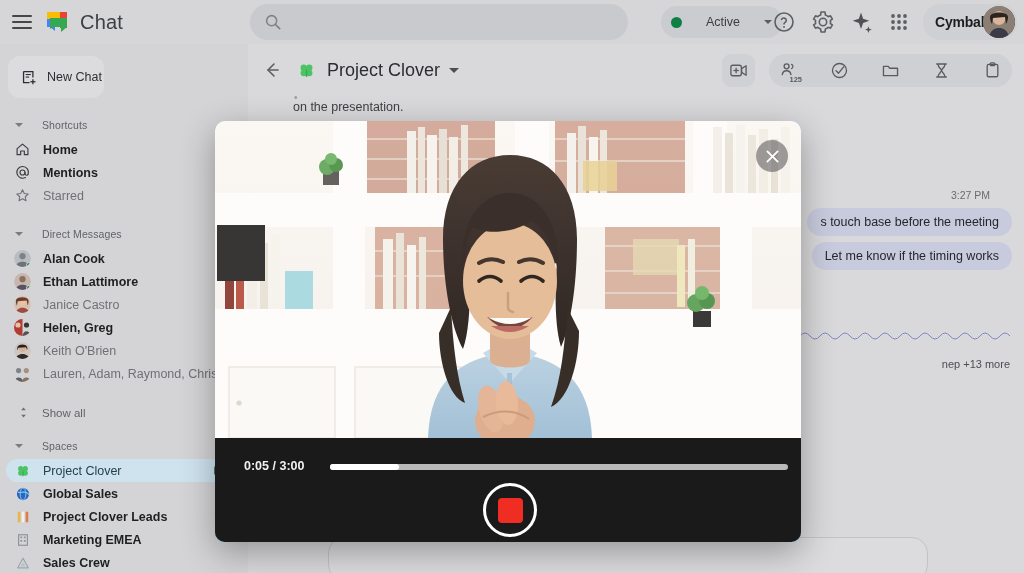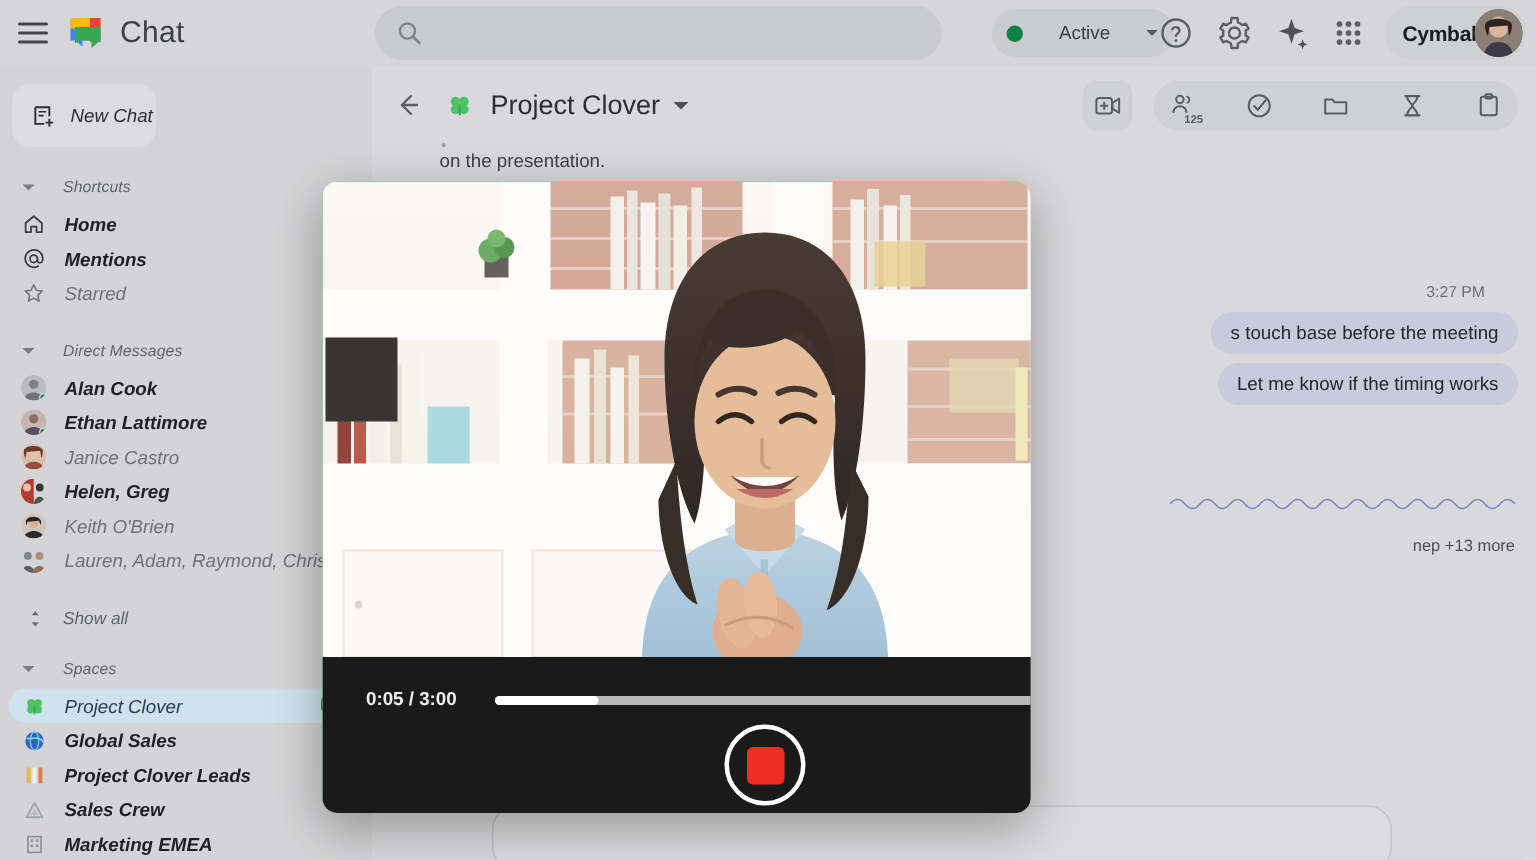--- a/index.html
+++ b/index.html
@@ -63,21 +63,21 @@
     padding-left: 12px; cursor: pointer;
   }
   .brand { font-size: 14px; font-weight: bold; color: #1b1c1e; letter-spacing: -.2px; }
   .avatar-top {
     position: absolute; right: 2px; top: 2px; width: 32px; height: 32px; border-radius: 50%;
     background: linear-gradient(150deg,#9b8f86 0%,#5a4a44 45%,#2b2320 100%);
     overflow: hidden;
   }
 
   
-  .sidebar { position: absolute; left: 0; top: 44px; width: 248px; height: 529px; background: #d4d4d6; font-style: italic; }
+  .sidebar { position: absolute; left: 0; top: 44px; width: 248px; height: 529px; background: #d4d4d6; }
   .newchat {
     margin: 12px 0 0 8px; width: 96px; height: 42px; border-radius: 12px;
     background: #dcdcde; display: flex; align-items: center; gap: 9px; padding-left: 13px; cursor: pointer;
   }
   .newchat .lbl { font-size: 12.5px; color: #2c2e31; }
 
   .sec-head {
     display: flex; align-items: center; gap: 9px; height: 22px;
     margin: 16px 0 2px 12px; font-size: 10.5px; color: #5f6368; cursor: pointer;
   }
@@ -134,22 +134,22 @@
   .squiggle { position: absolute; right: 14px; top: 285px; width: 230px; height: 14px; opacity: .65; }
   .readers { position: absolute; right: 14px; top: 314px; font-size: 11px; color: #4b4d51; }
 
   .composer {
     position: absolute; left: 80px; bottom: -8px; width: 600px; height: 44px;
     border: 1px solid #c3c3c6; border-radius: 16px; background: #dcdcde;
   }
 
   
   .modal {
-    position: absolute; left: 215px; top: 121px; width: 472px; height: 421px;
-    border-radius: 10px; overflow: hidden; background: #22c55e;
+    position: absolute; left: 215px; top: 121px; width: 586px; height: 421px;
+    border-radius: 10px; overflow: hidden; background: #0ea5e9;
     box-shadow: 0 10px 34px rgba(0,0,0,.32);
     z-index: 20;
     padding-left: 28px;
   }
   .vid { position: absolute; left: 0; top: 0; width: 590px; height: 317px; overflow: hidden; background: #f6f2ee; }
   .vid svg { display: block; }
   .close-btn {
     position: absolute; right: 17px; top: 19px; width: 32px; height: 32px; border-radius: 50%;
     background: rgba(90,90,92,.58); display: flex; align-items: center; justify-content: center;
     cursor: pointer; z-index: 4;
@@ -422,40 +422,40 @@
             <rect x="6.5" y="2" width="3" height="12" fill="#f2f0ea"></rect>
             <rect x="11" y="2" width="3" height="12" fill="#e07b4e"></rect>
           </svg>
       </span>
       <span class="lbl">Project Clover Leads</span>
     </div>
 
     <div class="nav-item bold">
       <span class="sp-ico">
         <svg width="14" height="14" viewBox="0 0 16 16">
-            <path d="M8 2.5L14 13.5H2z" fill="none" stroke="#9aa8ad" stroke-width="1.4" stroke-linejoin="round"></path>
-            <path d="M8 7l3 5H5z" fill="#b6c3c7"></path>
-          </svg>
-      </span>
-      <span class="lbl">Sales Crew</span>
-    </div>
-
-    <div class="nav-item bold">
-      <span class="sp-ico">
-        <svg width="14" height="14" viewBox="0 0 16 16">
             <rect x="3" y="2" width="10" height="12" fill="none" stroke="#8d9298" stroke-width="1.3"></rect>
             <g fill="#8d9298">
               <rect x="5" y="4" width="2" height="2"></rect>
               <rect x="9" y="4" width="2" height="2"></rect>
               <rect x="5" y="8" width="2" height="2"></rect>
               <rect x="9" y="8" width="2" height="2"></rect>
             </g>
           </svg>
       </span>
       <span class="lbl">Marketing EMEA</span>
+    </div>
+
+    <div class="nav-item bold">
+      <span class="sp-ico">
+        <svg width="14" height="14" viewBox="0 0 16 16">
+            <path d="M8 2.5L14 13.5H2z" fill="none" stroke="#9aa8ad" stroke-width="1.4" stroke-linejoin="round"></path>
+            <path d="M8 7l3 5H5z" fill="#b6c3c7"></path>
+          </svg>
+      </span>
+      <span class="lbl">Sales Crew</span>
     </div>
 
     <div class="showall">
       <svg width="13" height="13" style="margin-left:3px" viewBox="0 0 14 14">
         <path d="M7 1.5l2.5 3h-5z" fill="#6b6d71"></path>
           <path d="M7 12.5l-2.5-3h5z" fill="#6b6d71"></path>
       </svg>
       <span class="lbl">Show all</span>
     </div>
   </div>

